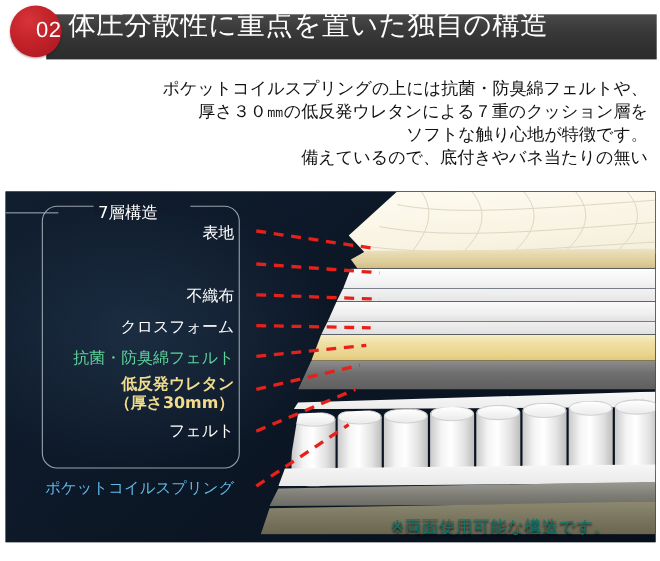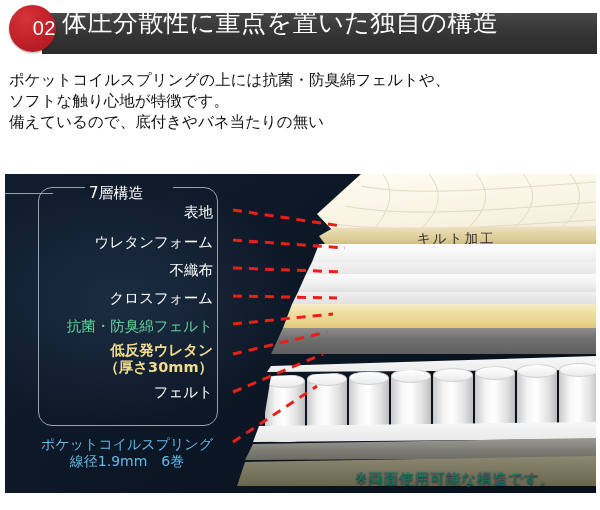--- a/index.html
+++ b/index.html
@@ -67,20 +67,21 @@
     left: 9px; top: 70px;
     width: 580px;
   }
   .lead-line {
     display: block;
     font-size: 15.5px;
     line-height: 21px;
     color: #111111;
     white-space: nowrap;
     font-family: "DejaVu Sans", "Liberation Sans", sans-serif;
+    text-align: right;
   }
 
   
   #diagram {
     position: absolute;
     left: 5px; top: 174px;
     width: 591px; height: 319px;
     background: #0b1622;
     overflow: hidden;
   }
@@ -301,20 +302,21 @@
 <div id="header">
   <div id="header-bar"></div>
   <div id="header-title">体圧分散性に重点を置いた独自の構造</div>
   <div id="badge">
     <div id="badge-number">02</div>
   </div>
 </div>
 
 <div id="lead-copy">
   <span class="lead-line">ポケットコイルスプリングの上には抗菌・防臭綿フェルトや、</span>
+  <span class="lead-line">厚さ３０㎜の低反発ウレタンによる７重のクッション層を</span>
   <span class="lead-line">ソフトな触り心地が特徴です。</span>
   <span class="lead-line">備えているので、底付きやバネ当たりの無い</span>
 </div>
 
 <div id="diagram">
   <div id="diagram-bg"></div>
 
   <div id="mattress">
 
     <div class="layer" id="layer-top-face">
@@ -325,21 +327,20 @@
           <path d="M243 0 C 260 20, 253 38, 232 57"></path>
           <path d="M290 0 C 307 20, 300 38, 278 57"></path>
           <path d="M337 0 C 354 20, 347 38, 325 57"></path>
           <path d="M128 12 C 180 22, 250 16, 363 8"></path>
           <path d="M112 32 C 176 44, 258 36, 363 28"></path>
           <path d="M100 50 C 178 60, 260 52, 363 46"></path>
         </g>
       </svg>
     </div>
     <div class="layer" id="layer-top-edge"></div>
-    <div id="label-quilt">キルト加工</div>
 
     <div class="layer" id="layer-urethane"></div>
     <div class="layer" id="layer-nonwoven"></div>
     <div class="layer" id="layer-crossfoam"></div>
     <div class="layer" id="layer-felt-top"></div>
     <div class="layer" id="layer-lowrebound"></div>
     <div class="layer" id="layer-felt"></div>
 
     <div id="coil-top-sheet"></div>
     <div class="layer" id="coil-zone">
@@ -404,35 +405,33 @@
   </svg>
 
   <div id="label-column">
     <div id="bracket"></div>
     <div id="bracket-gap"></div>
     <div id="bracket-lead"></div>
     <div id="label-structure">7層構造</div>
 
     <div class="layer-label" style="top:30px;  color:#ffffff;">表地</div>
 
-    <div class="layer-label" style="top:60px;  color:#ffffff;">ウレタンフォーム</div>
 
     <div class="layer-label" style="top:88px;  color:#ffffff;">不織布</div>
 
     <div class="layer-label" style="top:144px; color:#5fd49a;">抗菌・防臭綿フェルト</div>
 
     <div class="layer-label" style="top:116px; color:#ffffff;">クロスフォーム</div>
 
     <div class="layer-label two-line" style="top:168px; color:#f0dc8c;font-weight:bold;">
       <div>低反発ウレタン</div>
       <div>（厚さ30mm）</div>
     </div>
 
     <div class="layer-label" style="top:210px; color:#ffffff;">フェルト</div>
 
-    <div class="layer-label two-line" style="top:262px; color:#63b8e8; font-size:14px;text-align:center;">
+    <div class="layer-label two-line" style="top:262px; color:#63b8e8; font-size:14px;">
       <div>ポケットコイルスプリング</div>
-      <div>線径1.9mm　6巻</div>
     </div>
   </div>
 </div>
 
 <div id="footnote">※両面使用可能な構造です。</div>
 
 </body></html>

